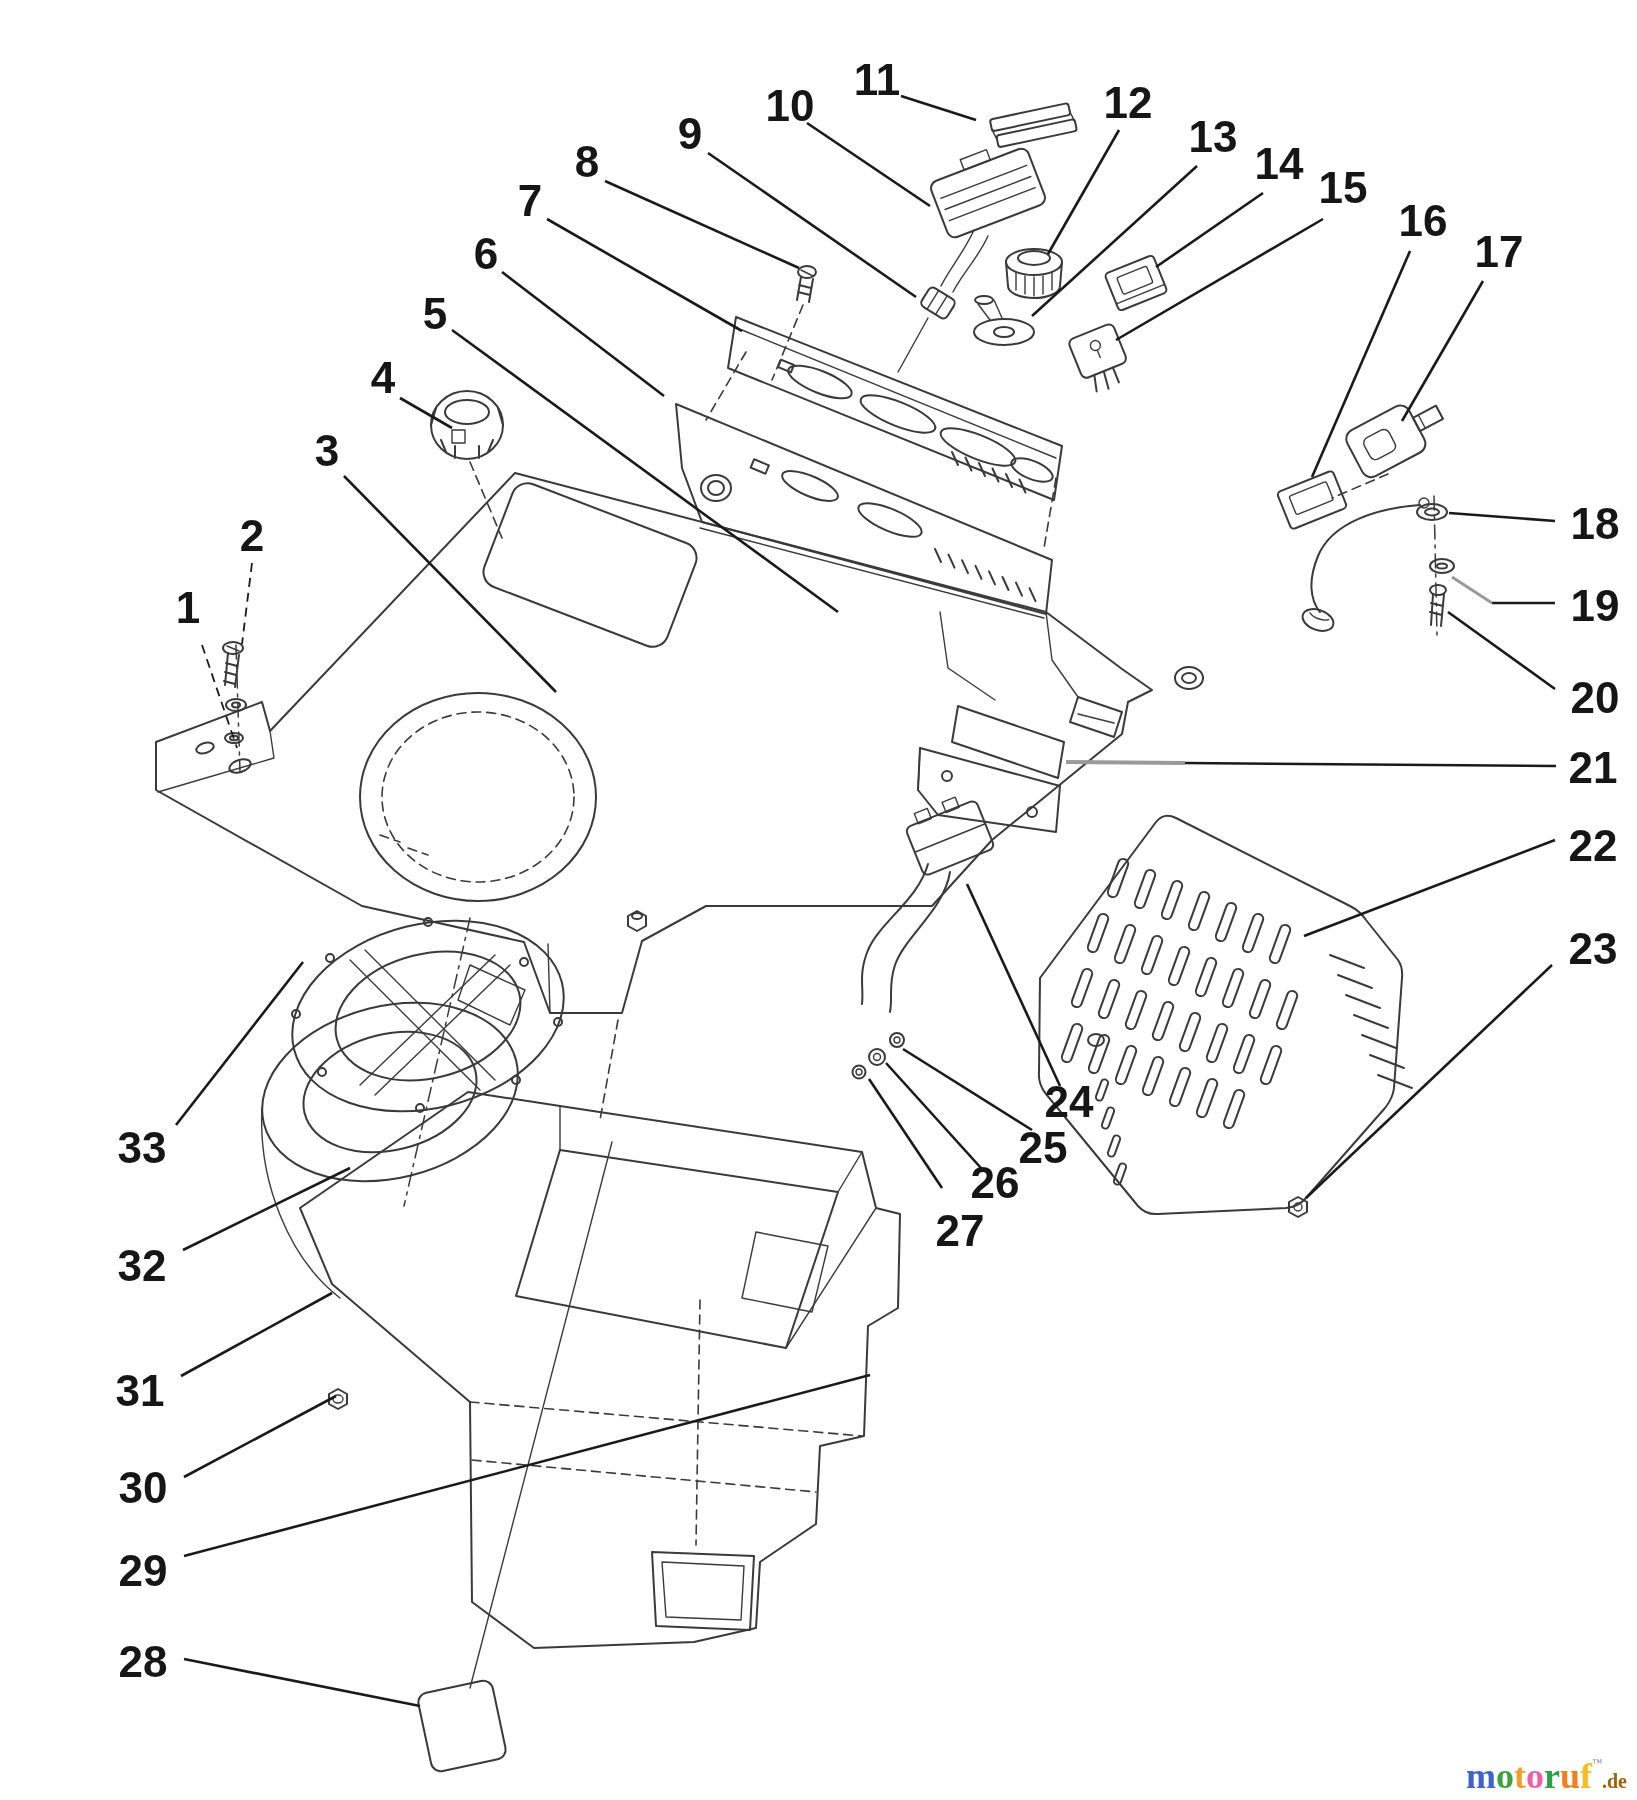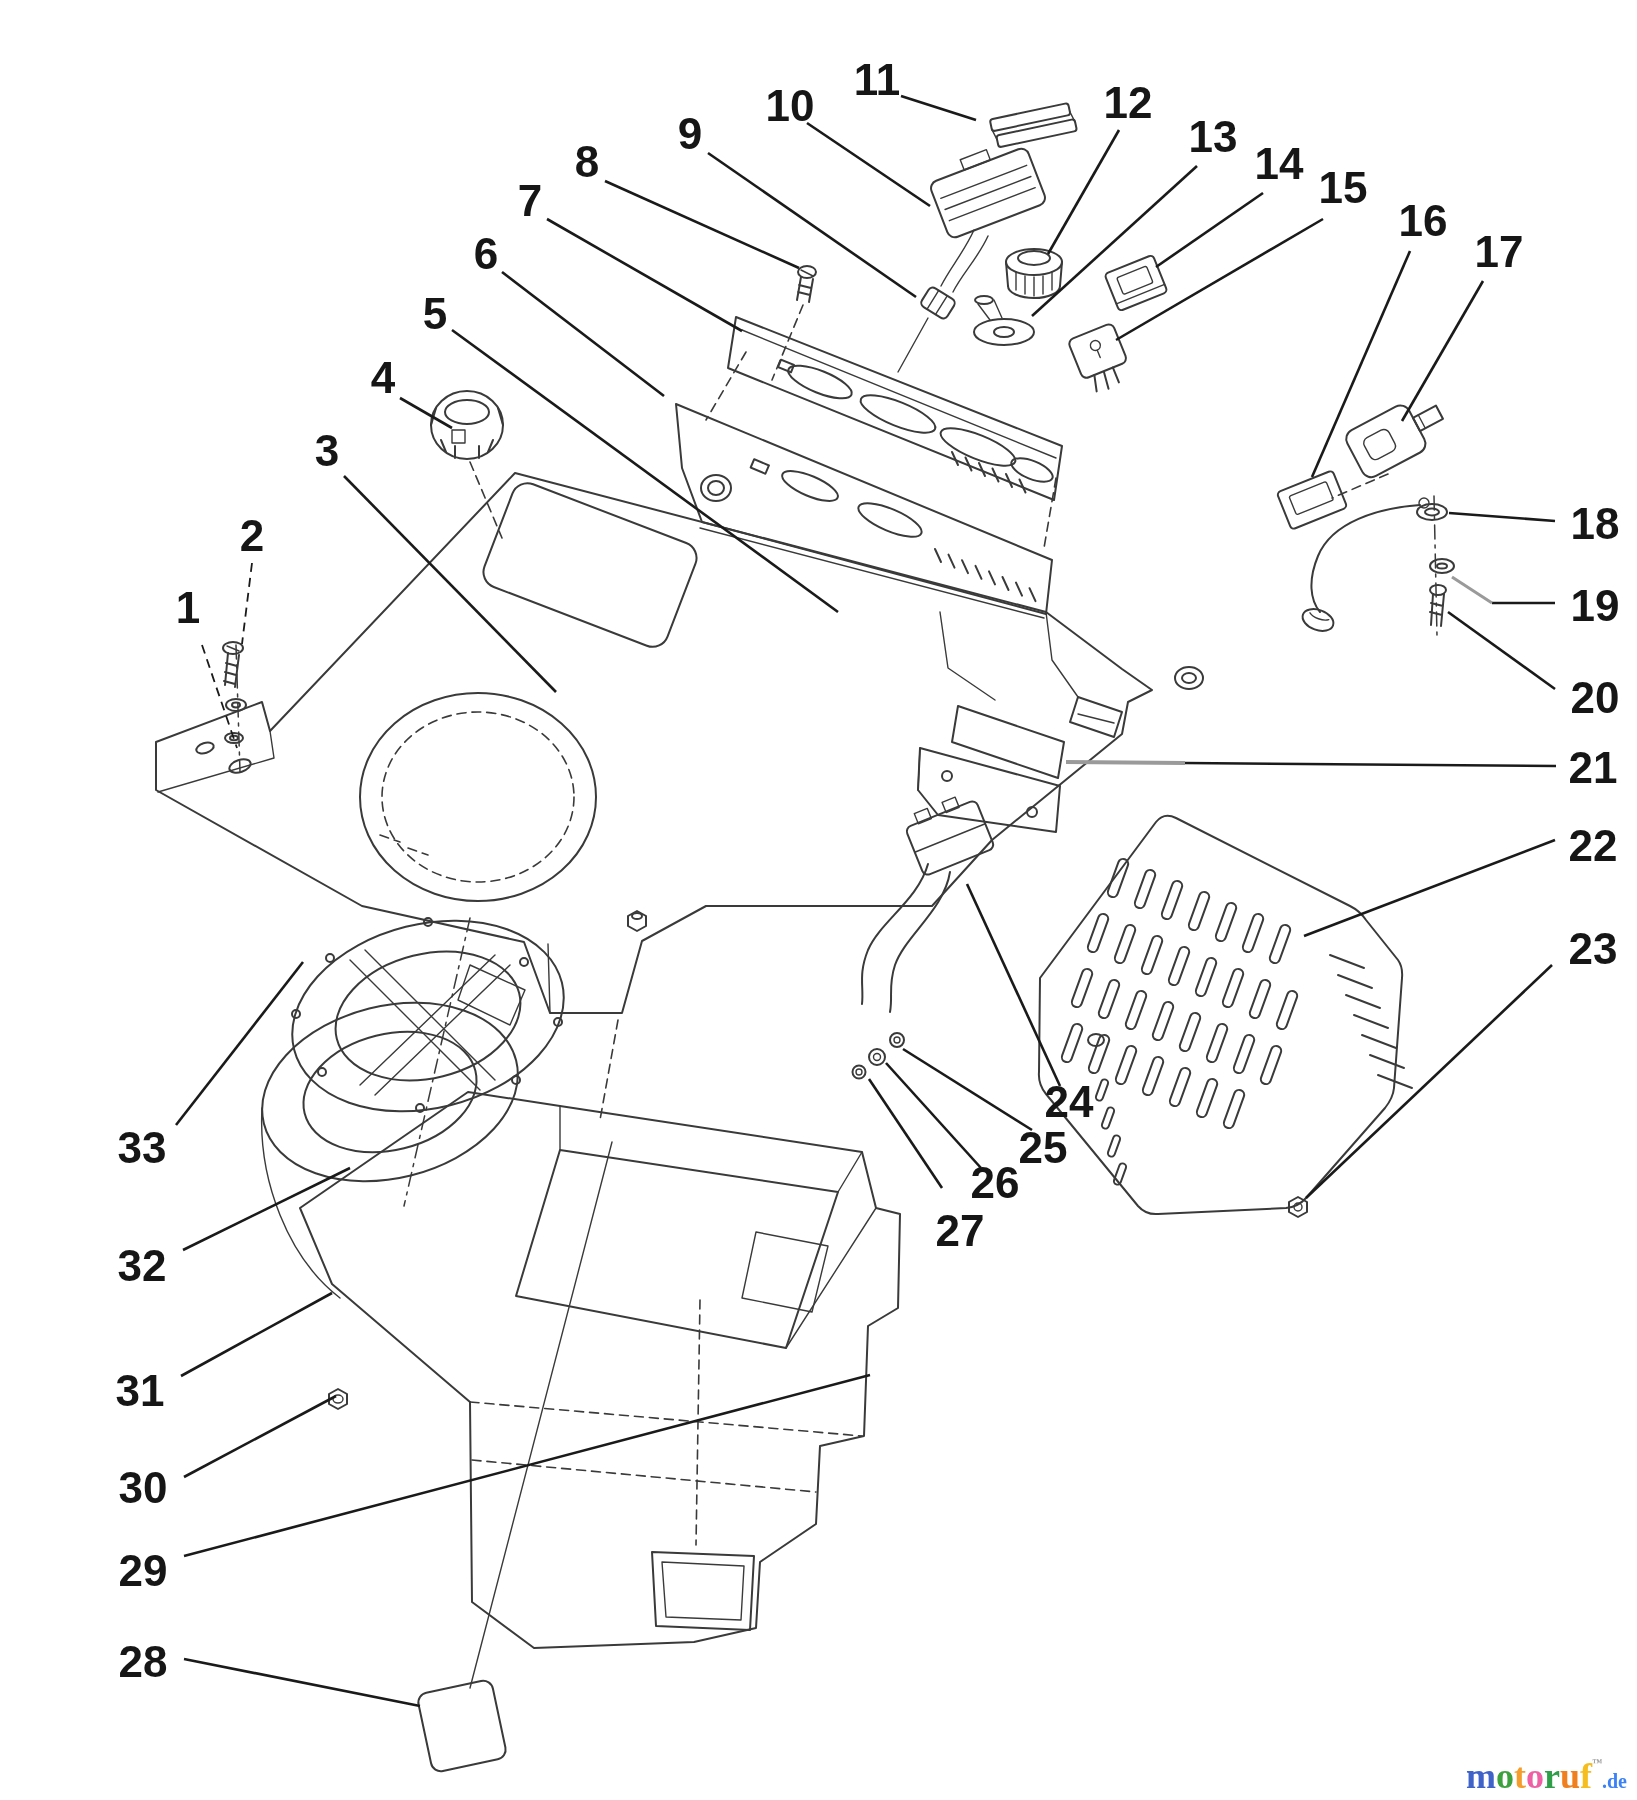--- a/index.html
+++ b/index.html
@@ -26,21 +26,21 @@
     right:10px;bottom:6px;
     font-family:"Liberation Serif", serif;
     font-weight:bold;
     font-size:36px;
     line-height:1;
     user-select:none;
   }
   #logo .suffix{
     font-size:20px;
     font-weight:bold;
-    color:#3b82f6;
+    color:#a16207;
   }
   #logo .mark{
     font-size:10px;
     color:#9a9a9a;
     vertical-align:top;
   }
 </style>
 </head>
 <body>
 

